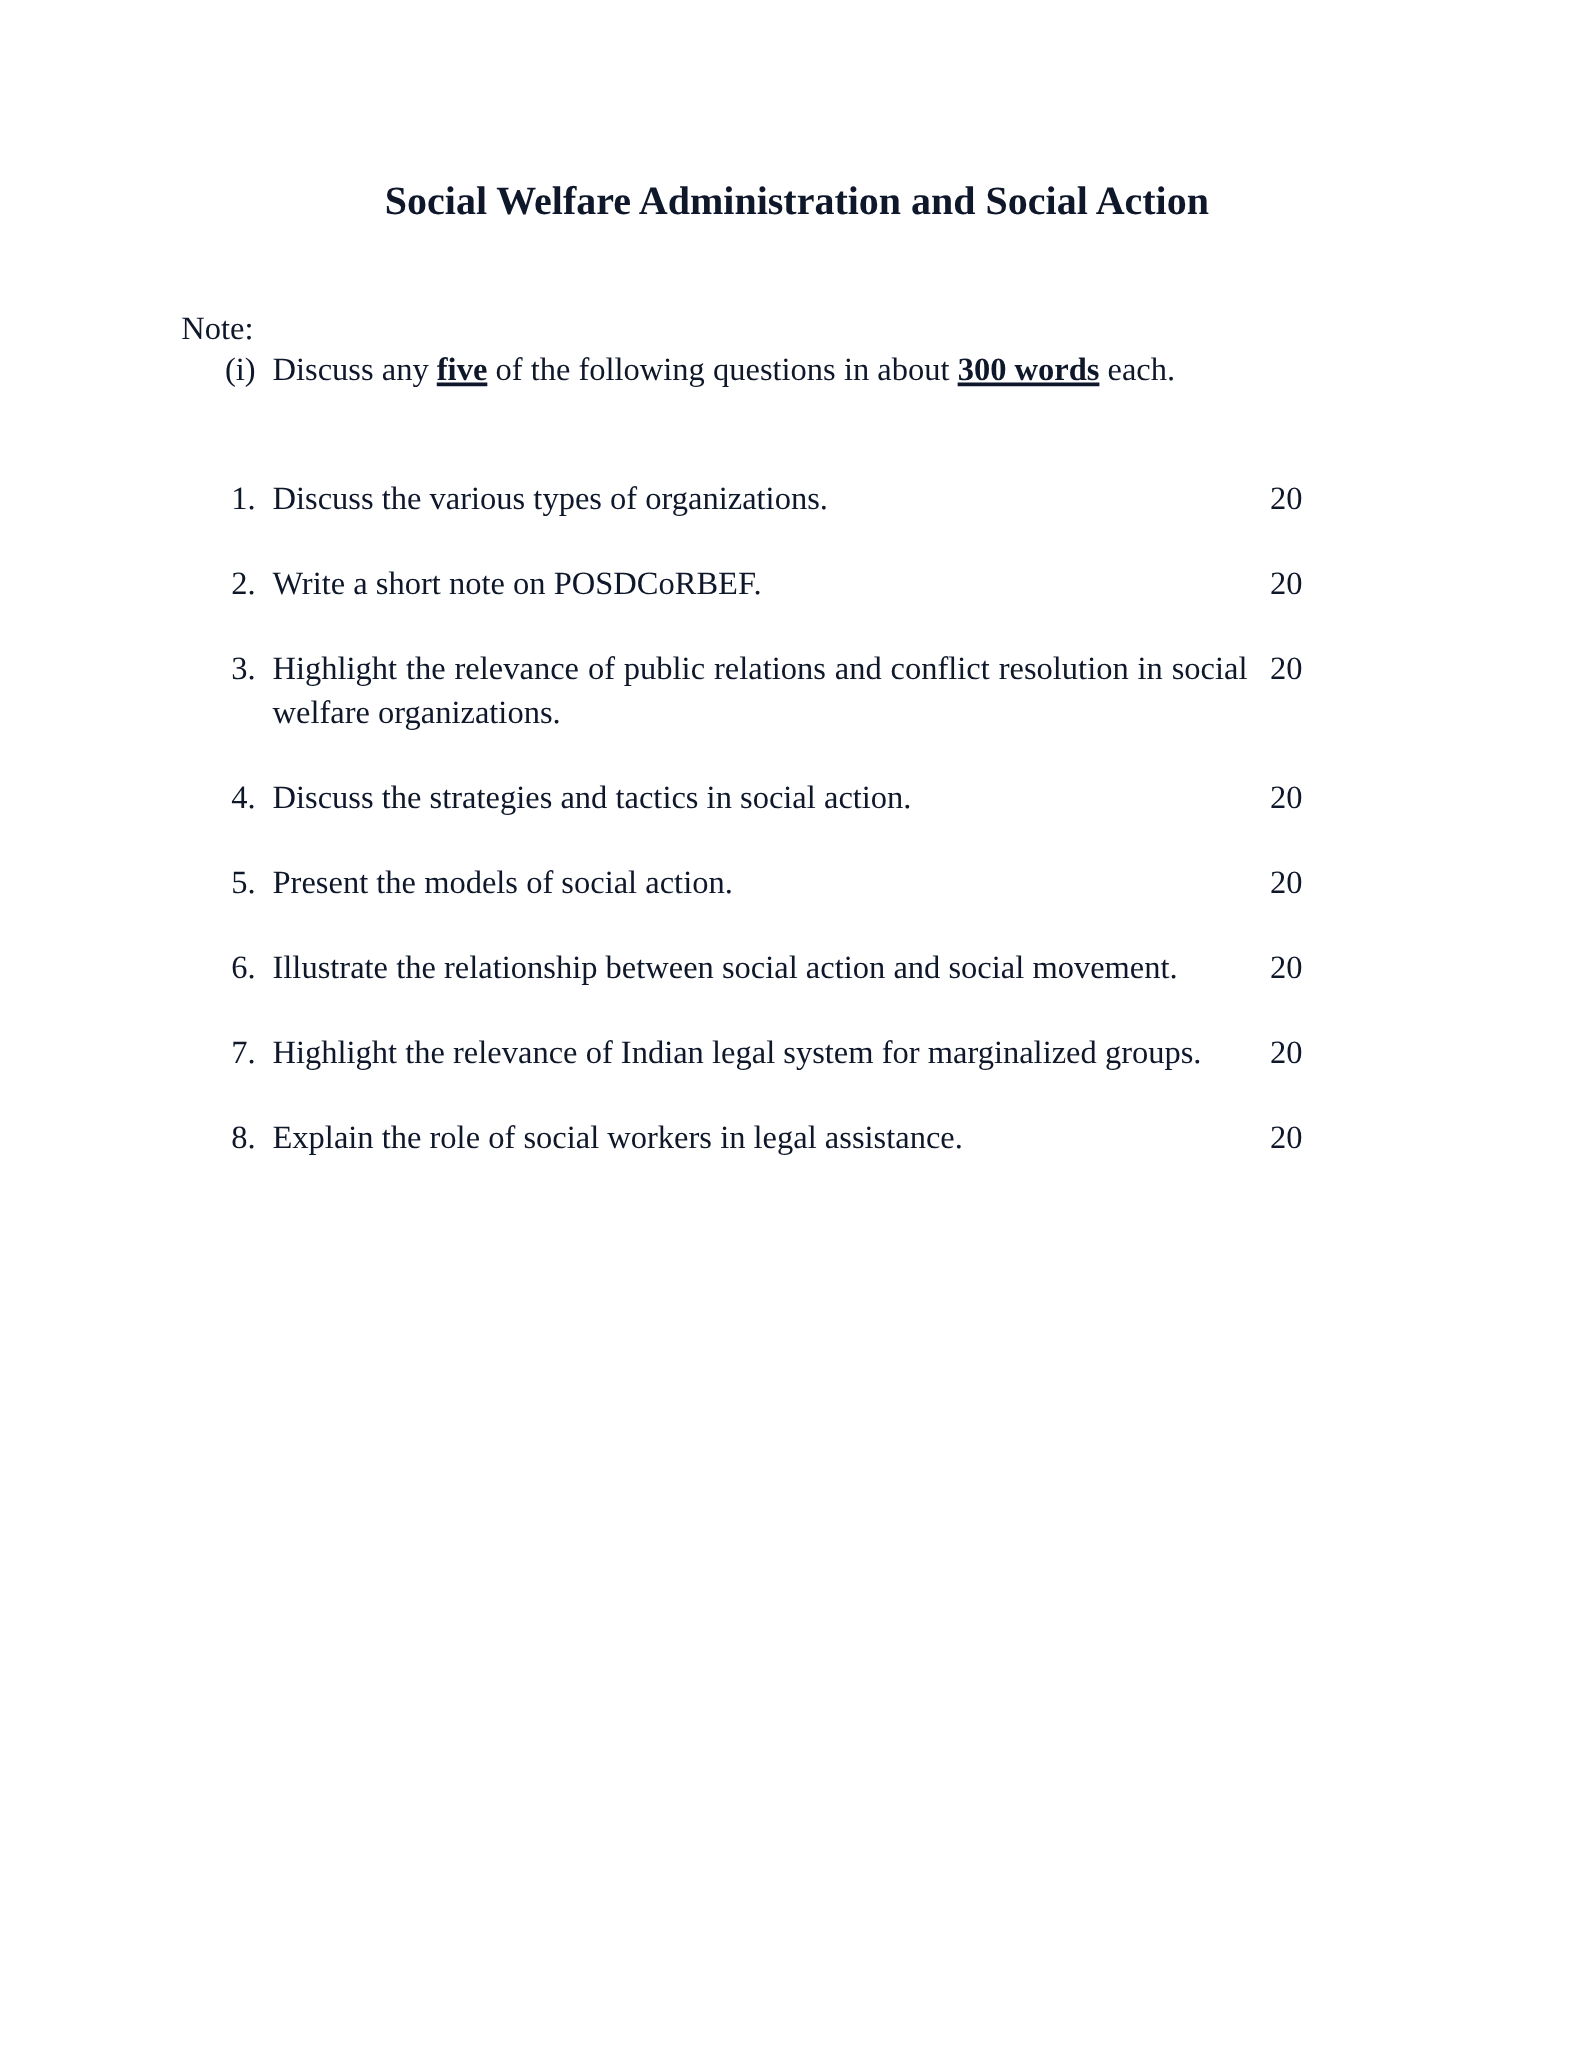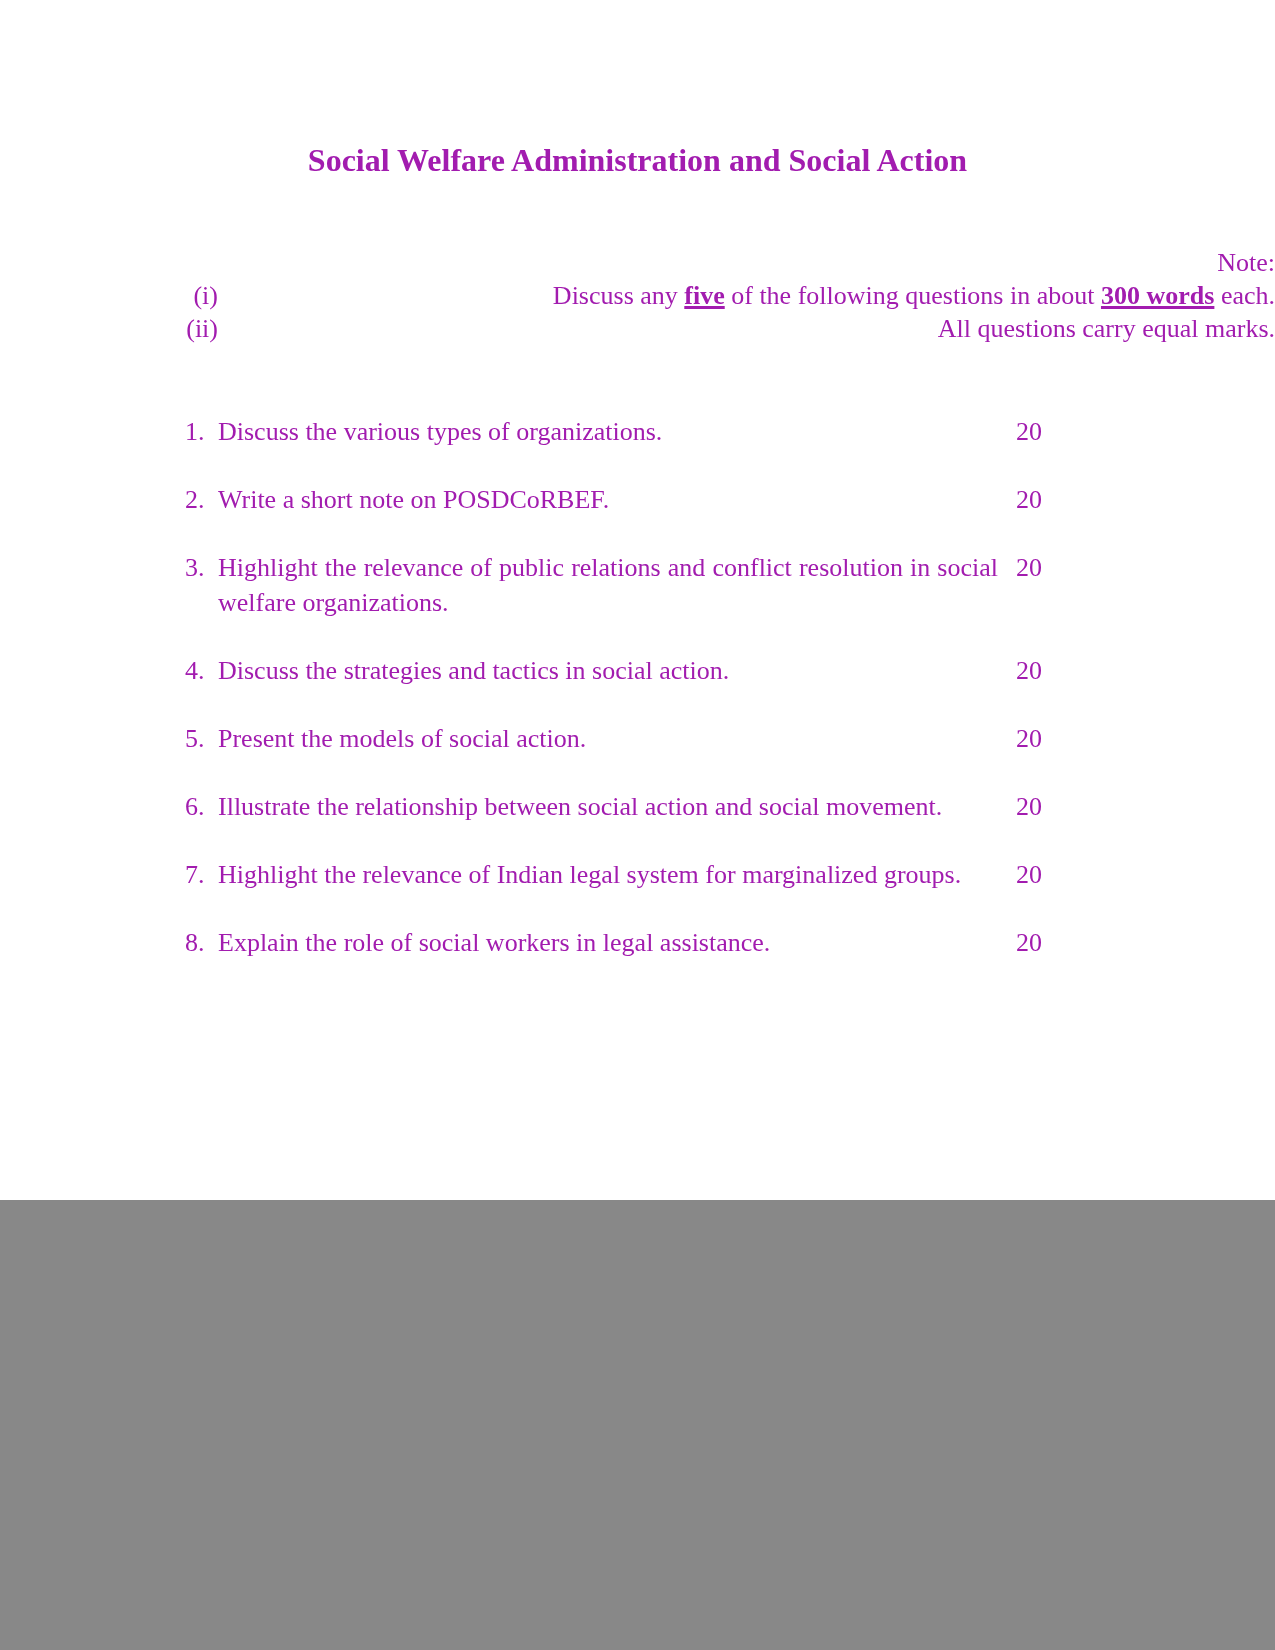--- a/index.html
+++ b/index.html
@@ -1,22 +1,22 @@
 <!DOCTYPE html>
 <html><head>
 <meta charset="utf-8">
 <style>
   html, body { margin: 0; padding: 0; background: #888; }
   .page {
     position: relative;
     width: 1275px;
-    height: 1200px;
+    height: 1650px;
     margin: 0 auto;
     background: #ffffff;
-    color: #a21caf;
+    color: #0f172a;
     font-family: "Liberation Serif", "DejaVu Serif", serif;
     overflow: hidden;
   }
   .title {
     margin-top: 140px;
     font-size: 32px;
     line-height: 40px;
     font-weight: bold;
     text-align: center;
   }
@@ -24,21 +24,20 @@
     margin-top: 32px;
     margin-left: 750px;
     font-size: 29px;
     line-height: 34px;
     font-weight: bold;
   }
   .note-block {
     margin-top: 66px;
     font-size: 26px;
     line-height: 33px;
-    text-align: right;
   }
   .note-label { margin-left: 145px; }
   .note-item { margin-left: 180px; display: flex; }
   .note-marker { flex: 0 0 38px; }
   .note-text { flex: 1 1 auto; }
   .emph {
     font-weight: bold;
     text-decoration: underline;
     text-decoration-thickness: 3px;
   }
@@ -76,24 +75,20 @@
   </div>
 
   <div class="note-block">
     <div class="note-label">Note:</div>
 
     <div class="note-item">
       <span class="note-marker">(i)</span>
       <span class="note-text"><span>Discuss any </span><span class="emph">five</span><span> of the following questions in about </span><span class="emph">300 words</span><span> each.</span></span>
     </div>
 
-    <div class="note-item">
-      <span class="note-marker">(ii)</span>
-      <span class="note-text">All questions carry equal marks.</span>
-    </div>
   </div>
 
   <div class="questions">
 
     <div class="q-row">
       <span class="q-num">1.</span>
       <span class="q-text">Discuss the various types of organizations.</span>
       <span class="q-marks">20</span>
     </div>
 

